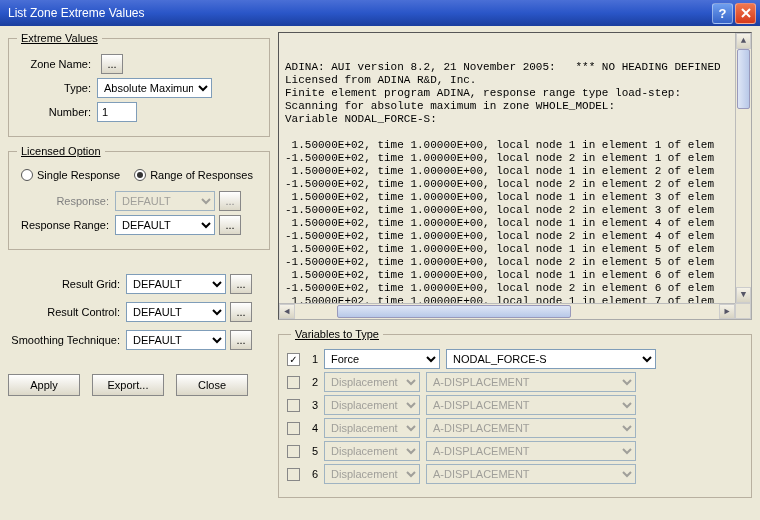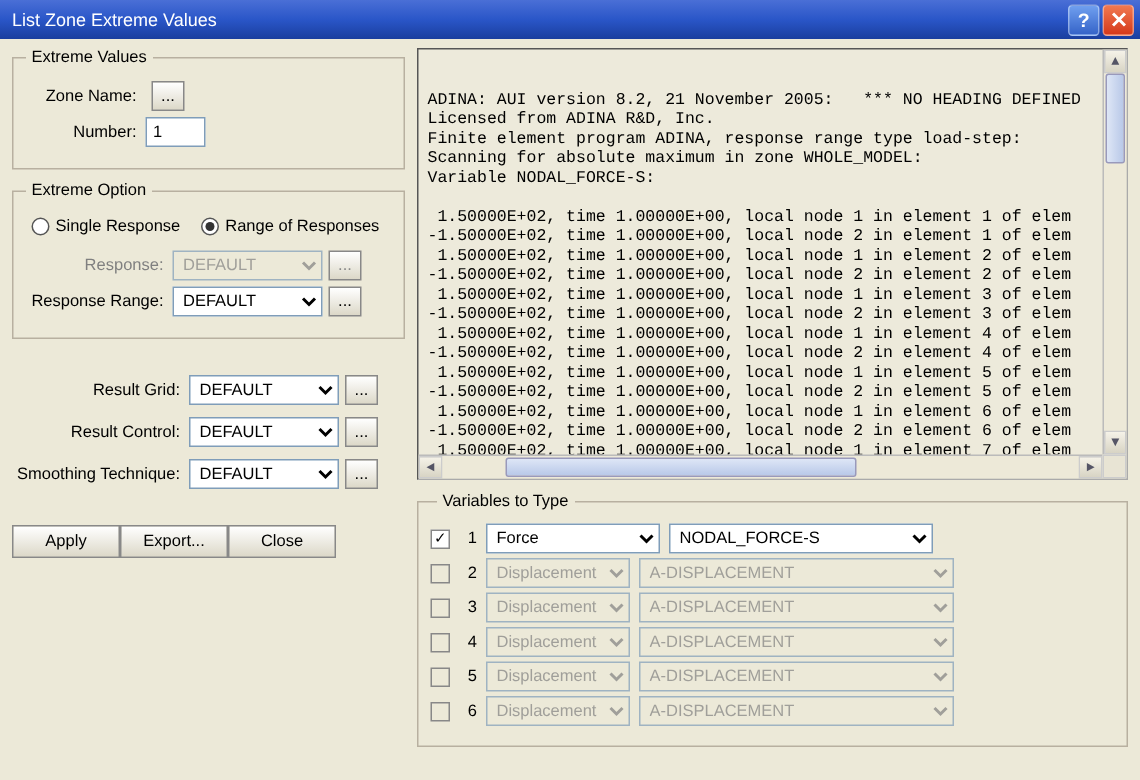--- a/index.html
+++ b/index.html
@@ -35,21 +35,21 @@
   display: flex;
   gap: 8px;
 }
 .left-col { width: 262px; display:flex; flex-direction:column; }
 .right-col { flex:1; display:flex; flex-direction:column; }
 fieldset {
   border: 1px solid #B8B0A0;
   padding: 6px 8px 10px 8px;
   margin-bottom: 8px;
 }
-legend { font-size: 11px; padding: 0 4px; }
+legend { font-size: 11px; padding: 0 4px; text-decoration: underline; }
 .row {
   display: flex; align-items: center;
   margin: 4px 0;
 }
 .lbl {
   width: 80px; text-align: right;
   padding-right: 6px;
 }
 .lbl-wide { width: 118px; text-align:right; padding-right:6px;}
 .combo {
@@ -83,21 +83,21 @@
   display:flex;align-items:center;justify-content:center;
 }
 .radio-dot{width:6px;height:6px;border-radius:50%;background:#333;}
 .btn {
   height:22px; padding:0 10px;
   border:1px solid #888;
   background:linear-gradient(to bottom,#fff,#DCD8C8);
   font-size:11px;
   display:inline-flex;align-items:center;justify-content:center;
 }
-.btn-row { display:flex; margin-top:20px; }
+.btn-row { display:flex; gap:12px; margin-top:20px; }
 .btn-row .btn { width:72px; }
 .output {
   border:1px inset #aaa;
   background:#EDEADB;
   font-family:"Courier New",monospace;
   font-size:11px;
   white-space:pre;
   overflow:hidden;
   position:relative;
   height:288px;
@@ -170,27 +170,31 @@
 
 <div class="dialog-body">
   <div class="left-col">
     <fieldset>
       <legend>Extreme Values</legend>
       <div class="row">
         <span class="lbl">Zone Name:</span>
         <button class="browse">...</button>
       </div>
       <div class="row">
+        <span class="lbl">Type:</span>
+        <select class="combo" style="width:115px"><option>Absolute Maximum</option></select>
+      </div>
+      <div class="row">
         <span class="lbl">Number:</span>
         <input class="txt" style="width: 40px;" value="1">
       </div>
     </fieldset>
 
     <fieldset>
-      <legend>Extreme Option</legend>
+      <legend>Licensed Option</legend>
       <div class="radio-row">
         <label class="radio">
           <span class="radio-circ"></span>
           <span>Single Response</span>
         </label>
         <label class="radio">
           <span class="radio-circ">
               <span class="radio-dot"></span>
             </span>
           <span>Range of Responses</span>
@@ -267,21 +271,21 @@
       <div class="corner"></div>
     </div>
 
     <fieldset class="varlist" style="margin-top:8px">
       <legend>Variables to Type</legend>
       <div id="var-rows">
           <div class="var-row">
             <span class="chk">✓</span>
             <span class="num">1</span>
             <select class="combo" style="width:116px"><option>Force</option></select>
-            <select class="combo" style="width:176px"><option>NODAL_FORCE-S</option></select>
+            <select class="combo" style="width:210px"><option>NODAL_FORCE-S</option></select>
           </div>
           <div class="var-row">
             <span class="chk dis"></span>
             <span class="num">2</span>
             <select class="combo combo-dis" disabled="" style="width:96px"><option>Displacement</option></select>
             <select class="combo combo-dis" disabled="" style="width:210px"><option>A-DISPLACEMENT</option></select>
           </div>
           <div class="var-row">
             <span class="chk dis"></span>
             <span class="num">3</span>

